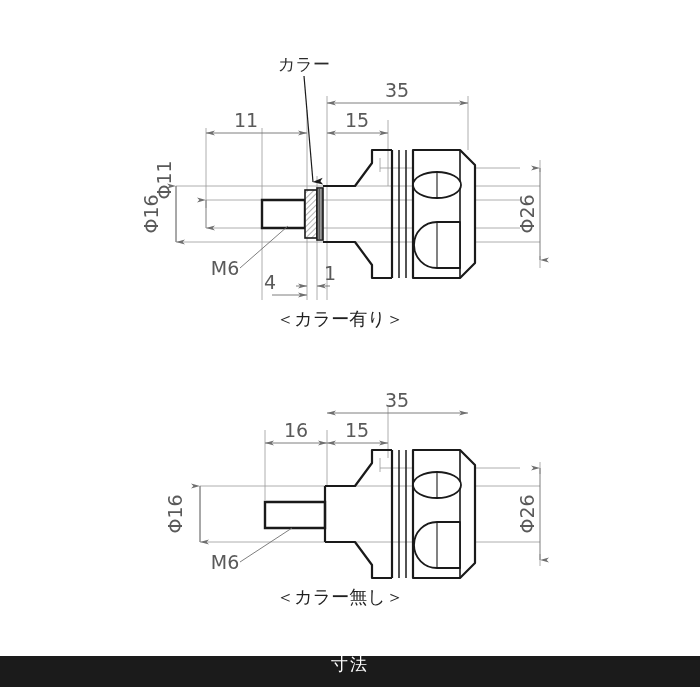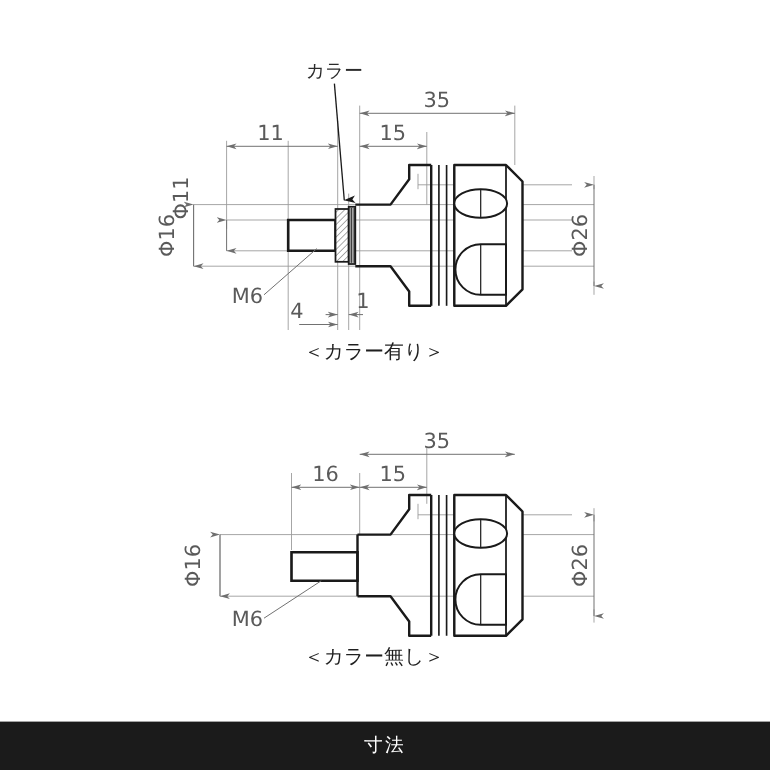--- a/index.html
+++ b/index.html
@@ -27,24 +27,23 @@
     left: 0; top: 0;
     width: 700px;
     height: 656px;
     display: block;
   }
   .caption-bar {
     position: absolute;
     left: 0;
     top: 656px;
     width: 700px;
-    height: 44px;
+    height: 31px;
     background: #1b1b1b;
     display: flex;
-    align-items: center;
     justify-content: center;
   }
   .caption-text {
     color: #ffffff;
     font-size: 17px;
     letter-spacing: 2px;
     font-family: "DejaVu Sans", "Liberation Sans", sans-serif;
     line-height: 1;
   }
   text {

